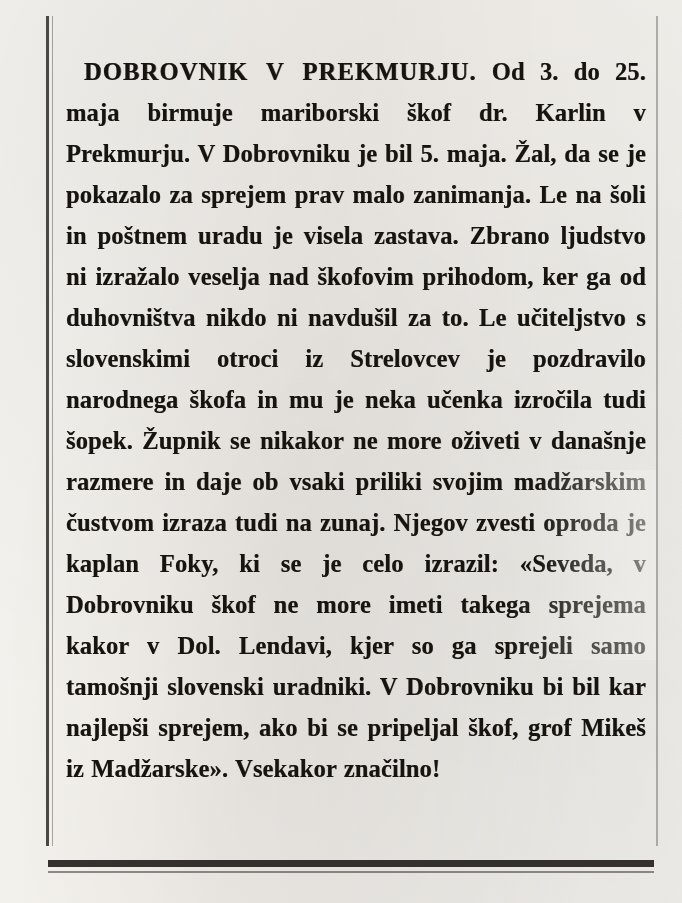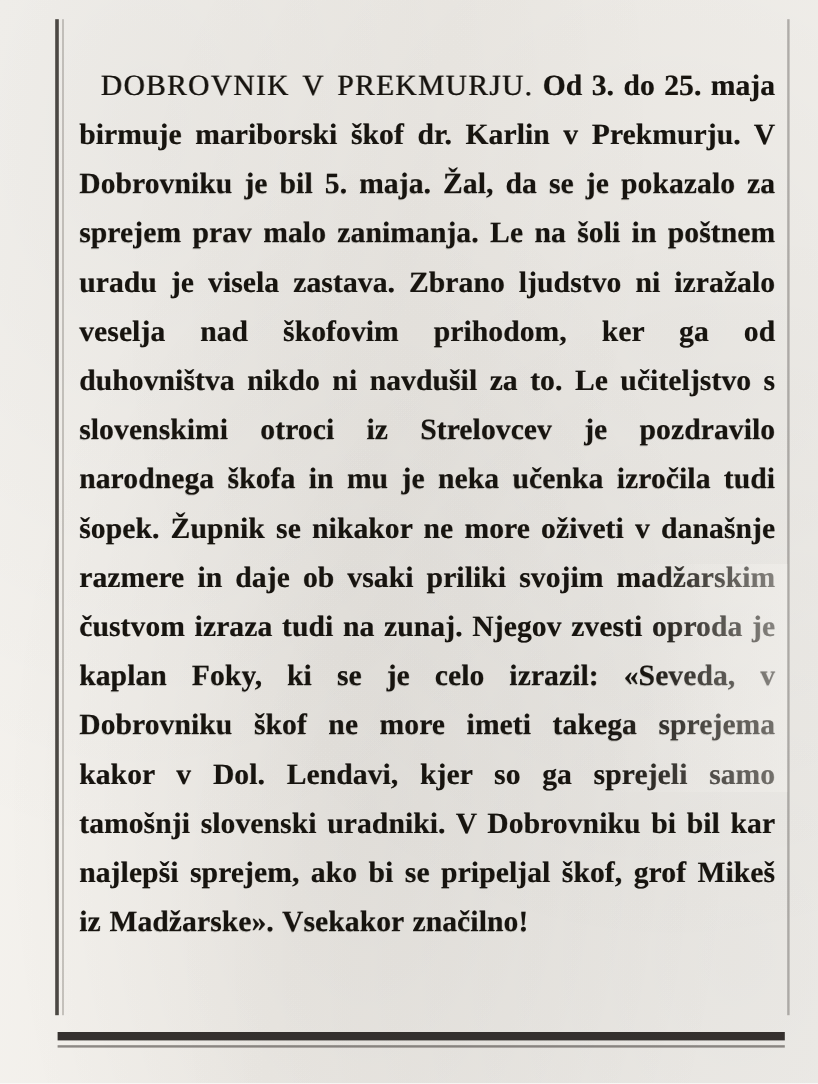--- a/index.html
+++ b/index.html
@@ -101,21 +101,21 @@
     text-justify: inter-word;
     font-weight: 700;
     letter-spacing: 0.1px;
     word-spacing: 1px;
     text-shadow:
        0.4px 0 0 rgba(20,17,13,0.35),
       -0.3px 0.3px 0 rgba(20,17,13,0.22);
   }
 
   .headline {
-    font-weight: 400;
+    font-weight: 700;
     letter-spacing: 1.1px;
     word-spacing: 3px;
     text-shadow:
        0.6px 0 0 rgba(15,12,9,0.5),
       -0.4px 0.4px 0 rgba(15,12,9,0.3);
   }
 
   .dropcap-indent {
     display: inline-block;
     width: 18px;

